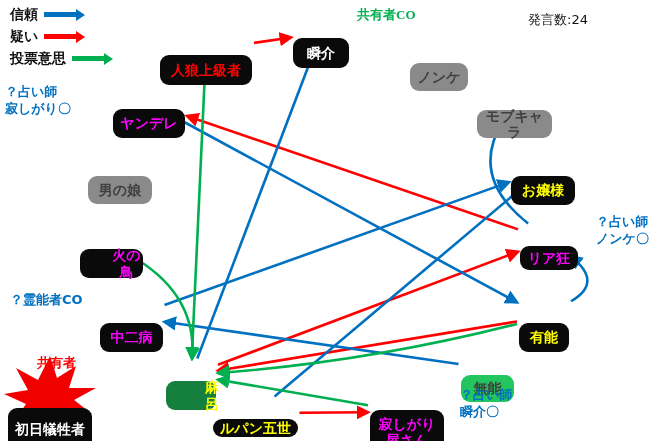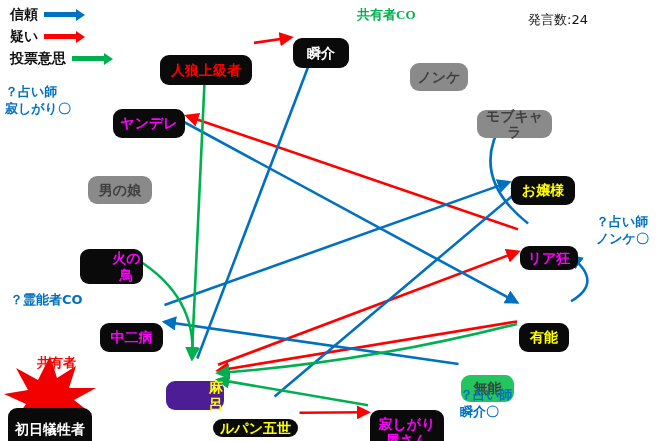--- a/index.html
+++ b/index.html
@@ -98,25 +98,25 @@
     <div>発言数:24</div>
   </div>
 
   <div class="node" style="left: 160px; top: 35px; width: 92px; height: 30px; background: rgb(10, 10, 10); color: rgb(255, 0, 0);">人狼上級者</div>
   <div class="node" style="left: 293px; top: 18px; width: 56px; height: 30px; background: rgb(10, 10, 10); color: rgb(255, 255, 255);">瞬介</div>
   <div class="node" style="left: 410px; top: 43px; width: 58px; height: 28px; background: rgb(138, 138, 138); color: rgb(63, 63, 63);">ノンケ</div>
   <div class="node" style="left: 113px; top: 89px; width: 72px; height: 29px; background: rgb(10, 10, 10); color: rgb(255, 0, 255);">ヤンデレ</div>
   <div class="node" style="left: 477px; top: 90px; width: 75px; height: 28px; background: rgb(138, 138, 138); color: rgb(63, 63, 63);">モブキャラ</div>
   <div class="node" style="left: 88px; top: 156px; width: 64px; height: 28px; background: rgb(138, 138, 138); color: rgb(63, 63, 63);">男の娘</div>
   <div class="node" style="left: 511px; top: 156px; width: 64px; height: 29px; background: rgb(10, 10, 10); color: rgb(255, 255, 0);">お嬢様</div>
-  <div class="node" style="left: 80px; top: 229px; width: 63px; height: 35px; background: rgb(10, 10, 10); color: rgb(255, 0, 255); padding-left: 32px;">火の鳥</div>
+  <div class="node" style="left: 80px; top: 229px; width: 63px; height: 29px; background: rgb(10, 10, 10); color: rgb(255, 0, 255); padding-left: 32px;">火の鳥</div>
   <div class="node" style="left: 520px; top: 226px; width: 58px; height: 24px; background: rgb(10, 10, 10); color: rgb(255, 0, 255);">リア狂</div>
   <div class="node" style="left: 100px; top: 303px; width: 63px; height: 29px; background: rgb(10, 10, 10); color: rgb(255, 0, 255);">中二病</div>
   <div class="node" style="left: 519px; top: 303px; width: 50px; height: 29px; background: rgb(10, 10, 10); color: rgb(255, 255, 0);">有能</div>
-  <div class="node" style="left: 166px; top: 361px; width: 58px; height: 29px; background: #4c1d95; color: rgb(255, 255, 0); padding-left: 44px;">麻呂</div>
+  <div class="node" style="left: 166px; top: 361px; width: 50px; height: 29px; background: #15803d; color: rgb(255, 255, 0); padding-left: 44px;">麻呂</div>
   <div class="node" style="left: 461px; top: 355px; width: 53px; height: 27px; background: #22c55e; color: rgb(63, 63, 63);">無能</div>
   <div class="node" style="left: 213px; top: 399px; width: 85px; height: 18px; background: rgb(10, 10, 10); color: rgb(255, 255, 0);">ルパン五世</div>
   <div class="node" style="left: 370px; top: 390px; width: 74px; height: 44px; background: rgb(10, 10, 10); color: rgb(255, 0, 255);">寂しがり屋さん</div>
   <div class="node" style="left: 8px; top: 388px; width: 84px; height: 42px; background: rgb(10, 10, 10); color: rgb(255, 255, 255);">初日犠牲者</div>
 
   <div class="annotation" style="left: 357px; top: 7px; color: rgb(0, 176, 80); font-family: Liberation Serif, serif;">共有者CO</div>
   <div class="annotation" style="left: 5px; top: 84px; color: rgb(0, 112, 192);">？占い師
 寂しがり〇</div>
   <div class="annotation" style="left: 596px; top: 214px; color: rgb(0, 112, 192);">？占い師
 ノンケ〇</div>

